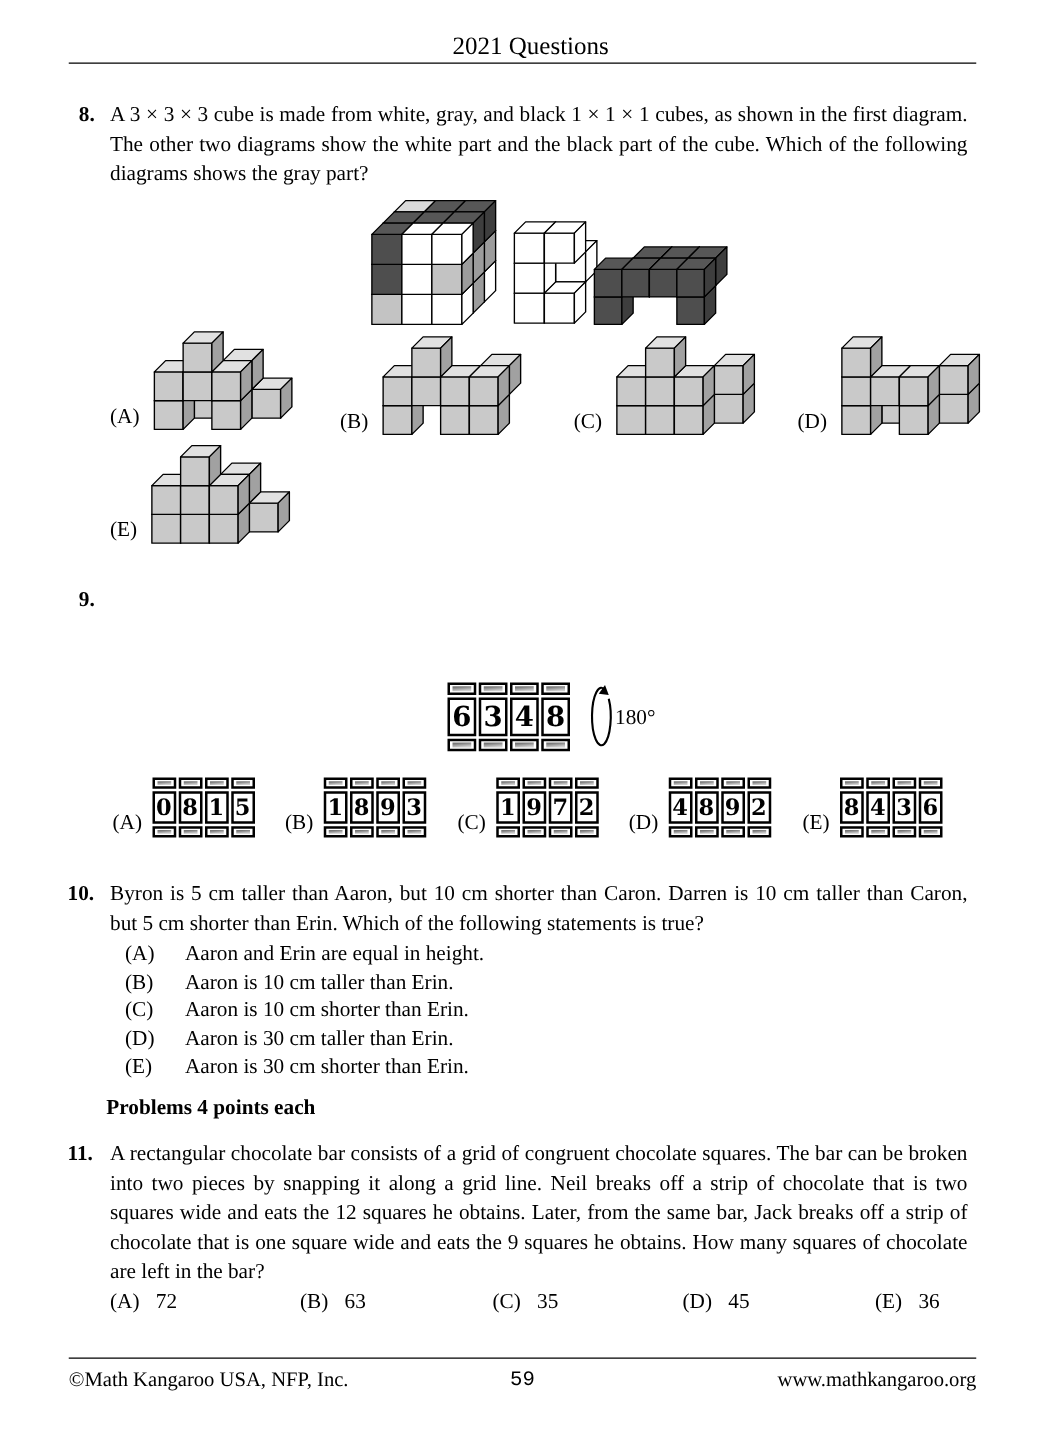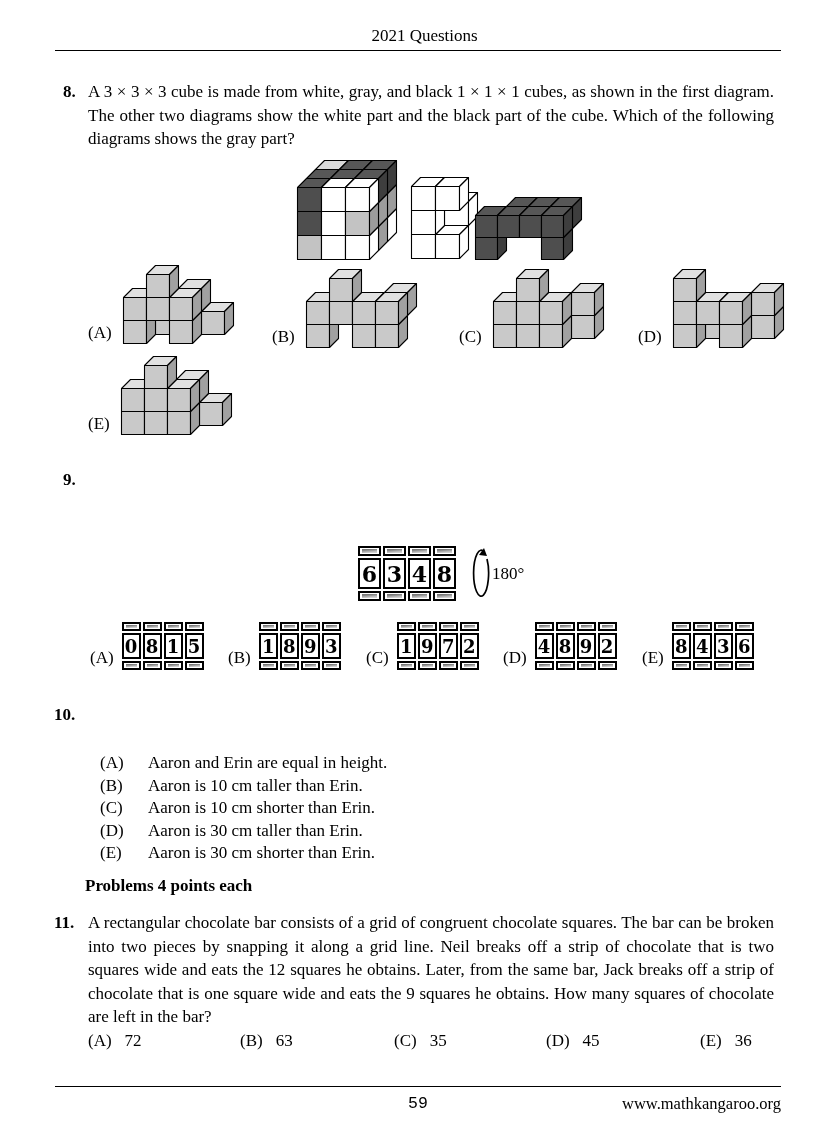--- a/index.html
+++ b/index.html
@@ -2,21 +2,21 @@
 <html><head>
 <meta charset="utf-8">
 <style>
   html,body{margin:0;padding:0;background:#fff;}
   #page{
     position:relative;width:836px;height:1145px;background:#ffffff;
     font-family:"Liberation Serif","DejaVu Serif",serif;color:#000;overflow:hidden;
   }
   .abs{position:absolute;}
   .hrule{position:absolute;left:55px;width:726px;border-top:1.7px solid #000;height:0;}
-  #header-title{position:absolute;left:0;right:0;top:26px;text-align:center;font-size:17px;padding-left:13px;}
+  #header-title{position:absolute;left:0;right:0;top:26px;text-align:center;font-size:20px;padding-left:13px;}
   .qnum{position:absolute;font-weight:bold;font-size:17px;line-height:23.5px;}
   .qtext{position:absolute;left:88px;width:686px;font-size:17px;line-height:23.5px;text-align:justify;}
   .opt-label{font-size:17px;}
   .q8-group{position:absolute;display:flex;align-items:flex-end;gap:10px;}
   .q8-group .opt-label{padding-bottom:2px;}
   .lockrow{position:absolute;display:flex;align-items:center;}
   .wheel{display:inline-block;vertical-align:bottom;margin-right:2px;}
   .wheel:last-child{margin-right:0;}
   .wheel-mini{box-sizing:border-box;border:2px solid #000;background:#fff;position:relative;overflow:hidden;}
   .wheel-mini .smudge{position:absolute;left:2px;right:2px;top:1px;bottom:1px;
@@ -465,20 +465,21 @@
           </span><span class="wheel-digit">3</span><span class="wheel-mini bot" style="display: block;">
             <span class="smudge"></span>
           </span></span><span class="wheel"><span class="wheel-mini" style="display: block;">
             <span class="smudge"></span>
           </span><span class="wheel-digit">6</span><span class="wheel-mini bot" style="display: block;">
             <span class="smudge"></span>
           </span></span></span>
   </div>
 
   <div class="qnum" style="left:54px;top:703px;">10.</div>
+  <div class="qtext" style="top:703px;">Byron is 5 cm taller than Aaron, but 10 cm shorter than Caron. Darren is 10 cm taller than Caron, but 5 cm shorter than Erin. Which of the following statements is true?</div>
 
   <div class="q10-row" style="top:752px;">
     <span class="lab">(A)</span>
     <span>Aaron and Erin are equal in height.</span>
   </div>
   <div class="q10-row" style="top:774.5px;">
     <span class="lab">(B)</span>
     <span>Aaron is 10 cm taller than Erin.</span>
   </div>
   <div class="q10-row" style="top:797px;">
@@ -510,17 +511,18 @@
   </span>
   <span class="q11-opt" style="left:546px;top:1031px;">
     <span>(D)</span><span class="val">45</span>
   </span>
   <span class="q11-opt" style="left:700px;top:1031px;">
     <span>(E)</span><span class="val">36</span>
   </span>
 
   <div class="hrule" style="top:1086px;"></div>
   <div id="footer-row">
+    <span id="footer-left">©Math Kangaroo USA, NFP, Inc.</span>
     <span id="footer-center">59</span>
     <span id="footer-right">www.mathkangaroo.org</span>
   </div>
 
 </div>
 
 </body></html>

